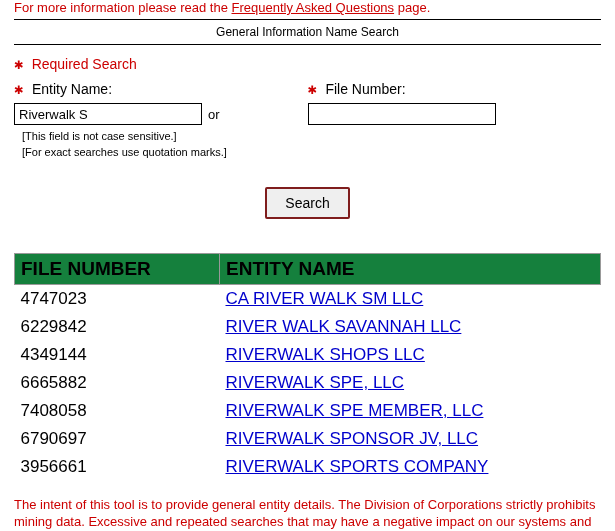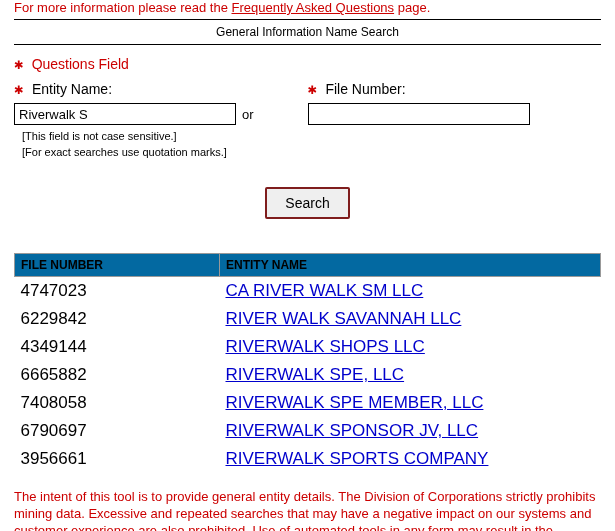--- a/index.html
+++ b/index.html
@@ -61,21 +61,21 @@
   }
   .input-row {
     display: flex;
     align-items: center;
   }
   .text-input {
     border: 1px solid #000;
     height: 22px;
     padding: 2px 4px;
     font-size: 13px;
-    width: 222px;
+    width: 188px;
   }
   .or-text {
     margin-left: 6px;
     font-size: 13px;
   }
   .hints {
     font-size: 11px;
     color: #000;
     margin-top: 4px;
     margin-left: 8px;
@@ -91,25 +91,25 @@
     padding: 6px 18px;
     font-size: 14px;
     border-radius: 2px;
     cursor: pointer;
   }
   table.results {
     width: 100%;
     border-collapse: collapse;
   }
   table.results th {
-    background: #0369a1;
+    background: #15803d;
     border: 1px solid #999;
     text-align: left;
     padding: 4px 6px;
-    font-size: 12px;
+    font-size: 19px;
     font-weight: bold;
   }
   table.results td {
     padding: 4px 6px;
     font-size: 17px;
     vertical-align: top;
   }
   table.results td.fn {
     width: 205px;
   }
@@ -136,21 +136,21 @@
 
   <div class="top-notice">
     <span>For more information please read the </span><a href="#">Frequently Asked Questions</a><span> page.</span>
   </div>
 
   <div class="title-row">General Information Name Search</div>
 
   <div class="form-area">
     <div>
       <span class="req-star">✱</span>
-      <span class="req-label">Questions Field</span>
+      <span class="req-label">Required Search</span>
     </div>
 
     <div class="field-row">
       <div class="field-col">
         <div class="field-label">
           <span class="req-star">✱</span>
           <span>Entity Name:</span>
         </div>
         <div class="input-row">
           <input type="text" class="text-input" value="Riverwalk S" style="">

